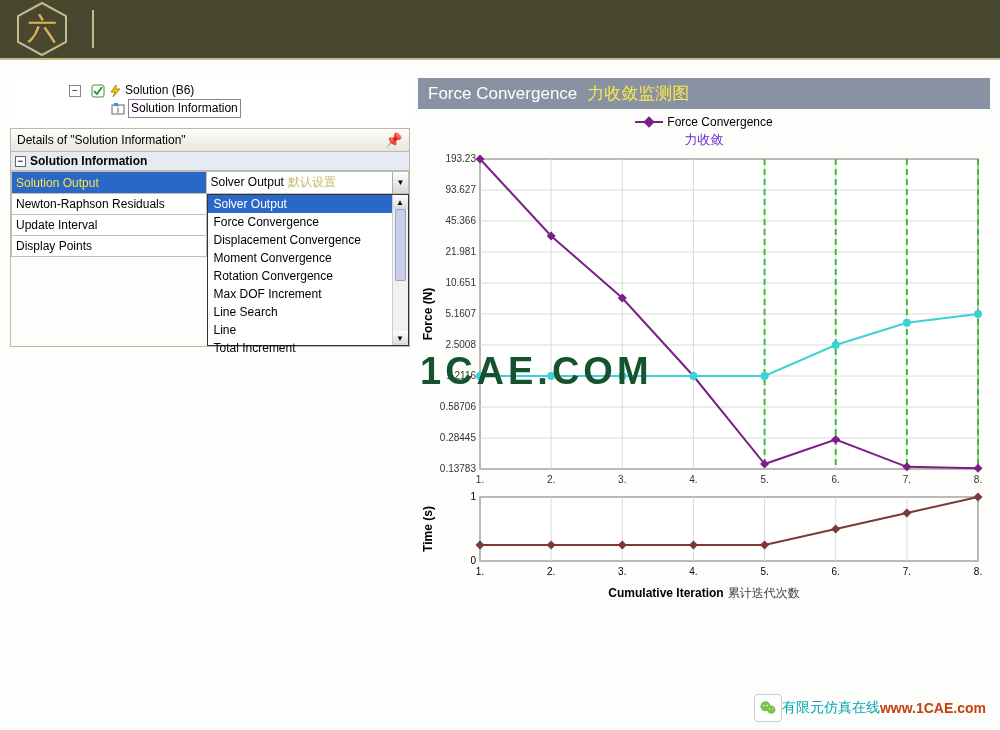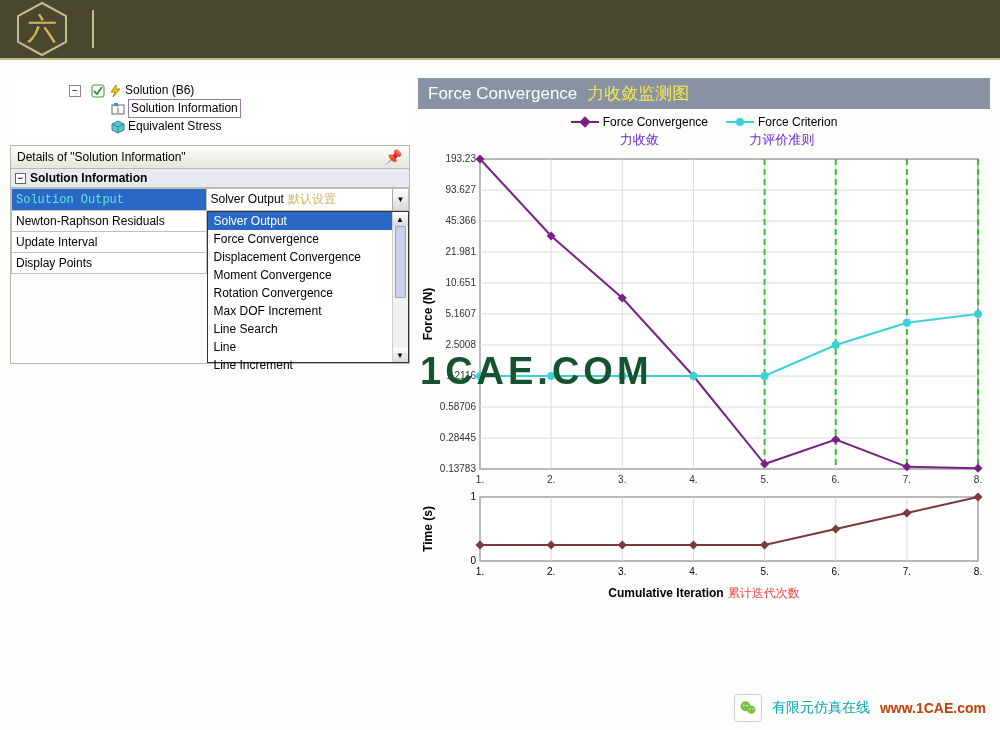--- a/index.html
+++ b/index.html
@@ -48,21 +48,21 @@
   
   
   .details { border:1px solid #b9b9aa;}
   .details-title { background:linear-gradient(#fdfdfd,#e6e6dc); padding:3px 6px; font-size:12px; border-bottom:1px solid #b9b9aa; display:flex; justify-content:space-between; align-items:center;}
   .pin { font-size:14px; color:#555;}
   .section-hdr { background:#e6eaf2; font-size:12px; font-weight:bold; padding:2px 4px; border-bottom:1px solid #b9b9aa; display:flex; align-items:center;}
   .section-hdr .collapse { width:11px; height:11px; border:1px solid #666; background:#fff; margin-right:4px; display:inline-flex; align-items:center; justify-content:center; font-size:9px; line-height:1;}
   table.props { width:100%; border-collapse:collapse;}
   table.props td { border:1px solid #c0c0b6; padding:2px 4px; font-size:12px; background:#fff;}
   td.prop-label { width:49%; }
-  td.prop-label.selected { background:#2a68c7; color:#5eead4;font-family:Liberation Mono, monospace;}
+  td.prop-label.selected { background:#2a68c7; color:#fde047;}
   td.prop-value { position:relative; }
   td.prop-value .dropdown-btn { position:absolute; right:0; top:0; bottom:0; width:16px; background:linear-gradient(#fefefe,#d9d9d9); border-left:1px solid #aaa; display:flex; align-items:center; justify-content:center; font-size:8px;}
   td.prop-value .annot { color:#c7b564; margin-left:4px;}
   
   
   .dropdown-list { border:1px solid #333; background:#fff; position:relative;}
   .dropdown-list .opt { padding:2px 6px; font-size:12px;}
   .dropdown-list .opt.sel { background:#2a68c7; color:#fff;}
   .dropdown-list .scrollbar { position:absolute; right:0; top:0; bottom:0; width:16px; background:#f1f1f1; border-left:1px solid #ccc;}
   .dropdown-list .scroll-thumb { background:#c9cfe6; border:1px solid #9aa4c4; margin:14px 2px 0; height:72px; border-radius:1px;}
@@ -79,23 +79,23 @@
   .legend-top { display:flex; align-items:center; gap:4px;}
   .legend-zh { color:#6d28d9; font-size:13px;}
   .legend-swatch { width:28px; height:2px; position:relative; }
   .legend-swatch.diamond::after { content:""; position:absolute; width:8px; height:8px; background:var(--c); left:10px; top:-3px; transform:rotate(45deg);}
   .legend-swatch.circle::after { content:""; position:absolute; width:8px; height:8px; border-radius:50%; background:var(--c); left:10px; top:-3px;}
   .legend-swatch.dashed { border-top:2px dashed var(--c); background:none; height:0;}
   
   svg.chart { display:block; }
   
   .xaxis-label { text-align:center; font-size:12px; font-weight:bold; margin-top:2px;}
-  .xaxis-label .zh { color:#ef4444; font-weight:normal; margin-left:4px;}
-  
-  .footer { position:absolute; bottom:8px; right:14px; display:flex; align-items:center; gap:10px; font-size:14px;}
+  .xaxis-label .zh { color:#404040; font-weight:normal; margin-left:4px;}
+  
+  .footer { position:absolute; bottom:8px; right:14px; display:flex; align-items:center; font-size:14px;}
   .footer .wechat { width:28px; height:28px; border:1px solid #ccc; border-radius:4px; display:flex; align-items:center; justify-content:center; background:#fff;}
   .footer .brand { color:#00a7b3; font-family:"KaiTi",serif;}
   .footer .url { color:#c2410c; font-weight:bold;}
   .watermark { position:absolute; left:420px; top:350px; color:#14532d; font-size:38px; font-weight:bold; letter-spacing:4px; font-family:Arial; pointer-events:none;}
 </style>
 </head>
 <body>
 
 <div class="header">
   <div class="hex">
@@ -131,30 +131,20 @@
       <div class="tree-row">
         <span class="tree-indent" style="width:92px"></span>
         <span class="cube-icon">
             <svg width="14" height="14">
               <rect x="1" y="3" width="12" height="9" fill="#fff" stroke="#666"></rect>
               <rect x="3" y="1" width="4" height="3" fill="#4a88d8"></rect>
               <text x="7" y="11" font-size="9" text-anchor="middle" fill="#333">i</text>
             </svg>
           </span>
         <span class="tree-label boxed">Solution Information</span>
-      </div>
-      <div class="tree-row">
-        <span class="tree-indent" style="width:92px"></span>
-        <span class="cube-icon">
-            <svg width="14" height="14">
-              <polygon points="7,1 13,4 13,10 7,13 1,10 1,4" fill="#5fc6c9" stroke="#2a8a8d"></polygon>
-              <path d="M1 4 L7 7 L13 4 M7 7 L7 13" stroke="#2a8a8d" fill="none"></path>
-            </svg>
-          </span>
-        <span class="tree-label">Equivalent Stress</span>
       </div>
     </div>
 
     <div class="details">
       <div class="details-title">
         <span>Details of "Solution Information"</span>
         <span class="pin">📌</span>
       </div>
       <div class="section-hdr">
         <span class="collapse">−</span>
@@ -174,21 +164,21 @@
           <td class="prop-value" colspan="1" style="padding:0; border:0;" rowspan="4">
             <div class="dropdown-list" style="height:152px;">
               <div class="opt sel">Solver Output</div>
               <div class="opt">Force Convergence</div>
               <div class="opt">Displacement Convergence</div>
               <div class="opt">Moment Convergence</div>
               <div class="opt">Rotation Convergence</div>
               <div class="opt">Max DOF Increment</div>
               <div class="opt">Line Search</div>
               <div class="opt">Line</div>
-              <div class="opt">Line Increment</div>
+              <div class="opt">Total Increment</div>
               <div class="scrollbar">
                 <div class="scroll-btn top">▲</div>
                 <div class="scroll-thumb"></div>
                 <div class="scroll-btn bot">▼</div>
               </div>
             </div>
           </td>
         </tr>
         <tr>
               <td class="prop-label">Update Interval</td>
@@ -209,27 +199,20 @@
       <span>Force Convergence</span>
       <span class="zh">力收敛监测图</span>
     </div>
     <div class="legend">
       <div class="legend-item">
         <div class="legend-top">
             <span class="legend-swatch diamond" style="--c:#7a1f86;background:#7a1f86"></span>
             <span>Force Convergence</span>
           </div>
         <div class="legend-zh">力收敛</div>
-      </div>
-      <div class="legend-item">
-        <div class="legend-top">
-            <span class="legend-swatch circle" style="--c:#3ad2d6;background:#3ad2d6"></span>
-            <span>Force Criterion</span>
-          </div>
-        <div class="legend-zh">力评价准则</div>
       </div>
     </div>
 
     <svg class="chart" width="570" height="340" id="force-chart">
         <rect x="62" y="8" width="498" height="310" fill="#fff" stroke="#333"></rect>
         <line x1="62" y1="8" x2="560" y2="8" stroke="#dadada"></line>
         <text x="58" y="11" text-anchor="end" font-size="10" fill="#333">193.23</text>
         <line x1="62" y1="39.00003607381842" x2="560" y2="39.00003607381842" stroke="#dadada"></line>
         <text x="58" y="42.00003607381842" text-anchor="end" font-size="10" fill="#333">93.627</text>
         <line x1="62" y1="69.99979369839056" x2="560" y2="69.99979369839056" stroke="#dadada"></line>

